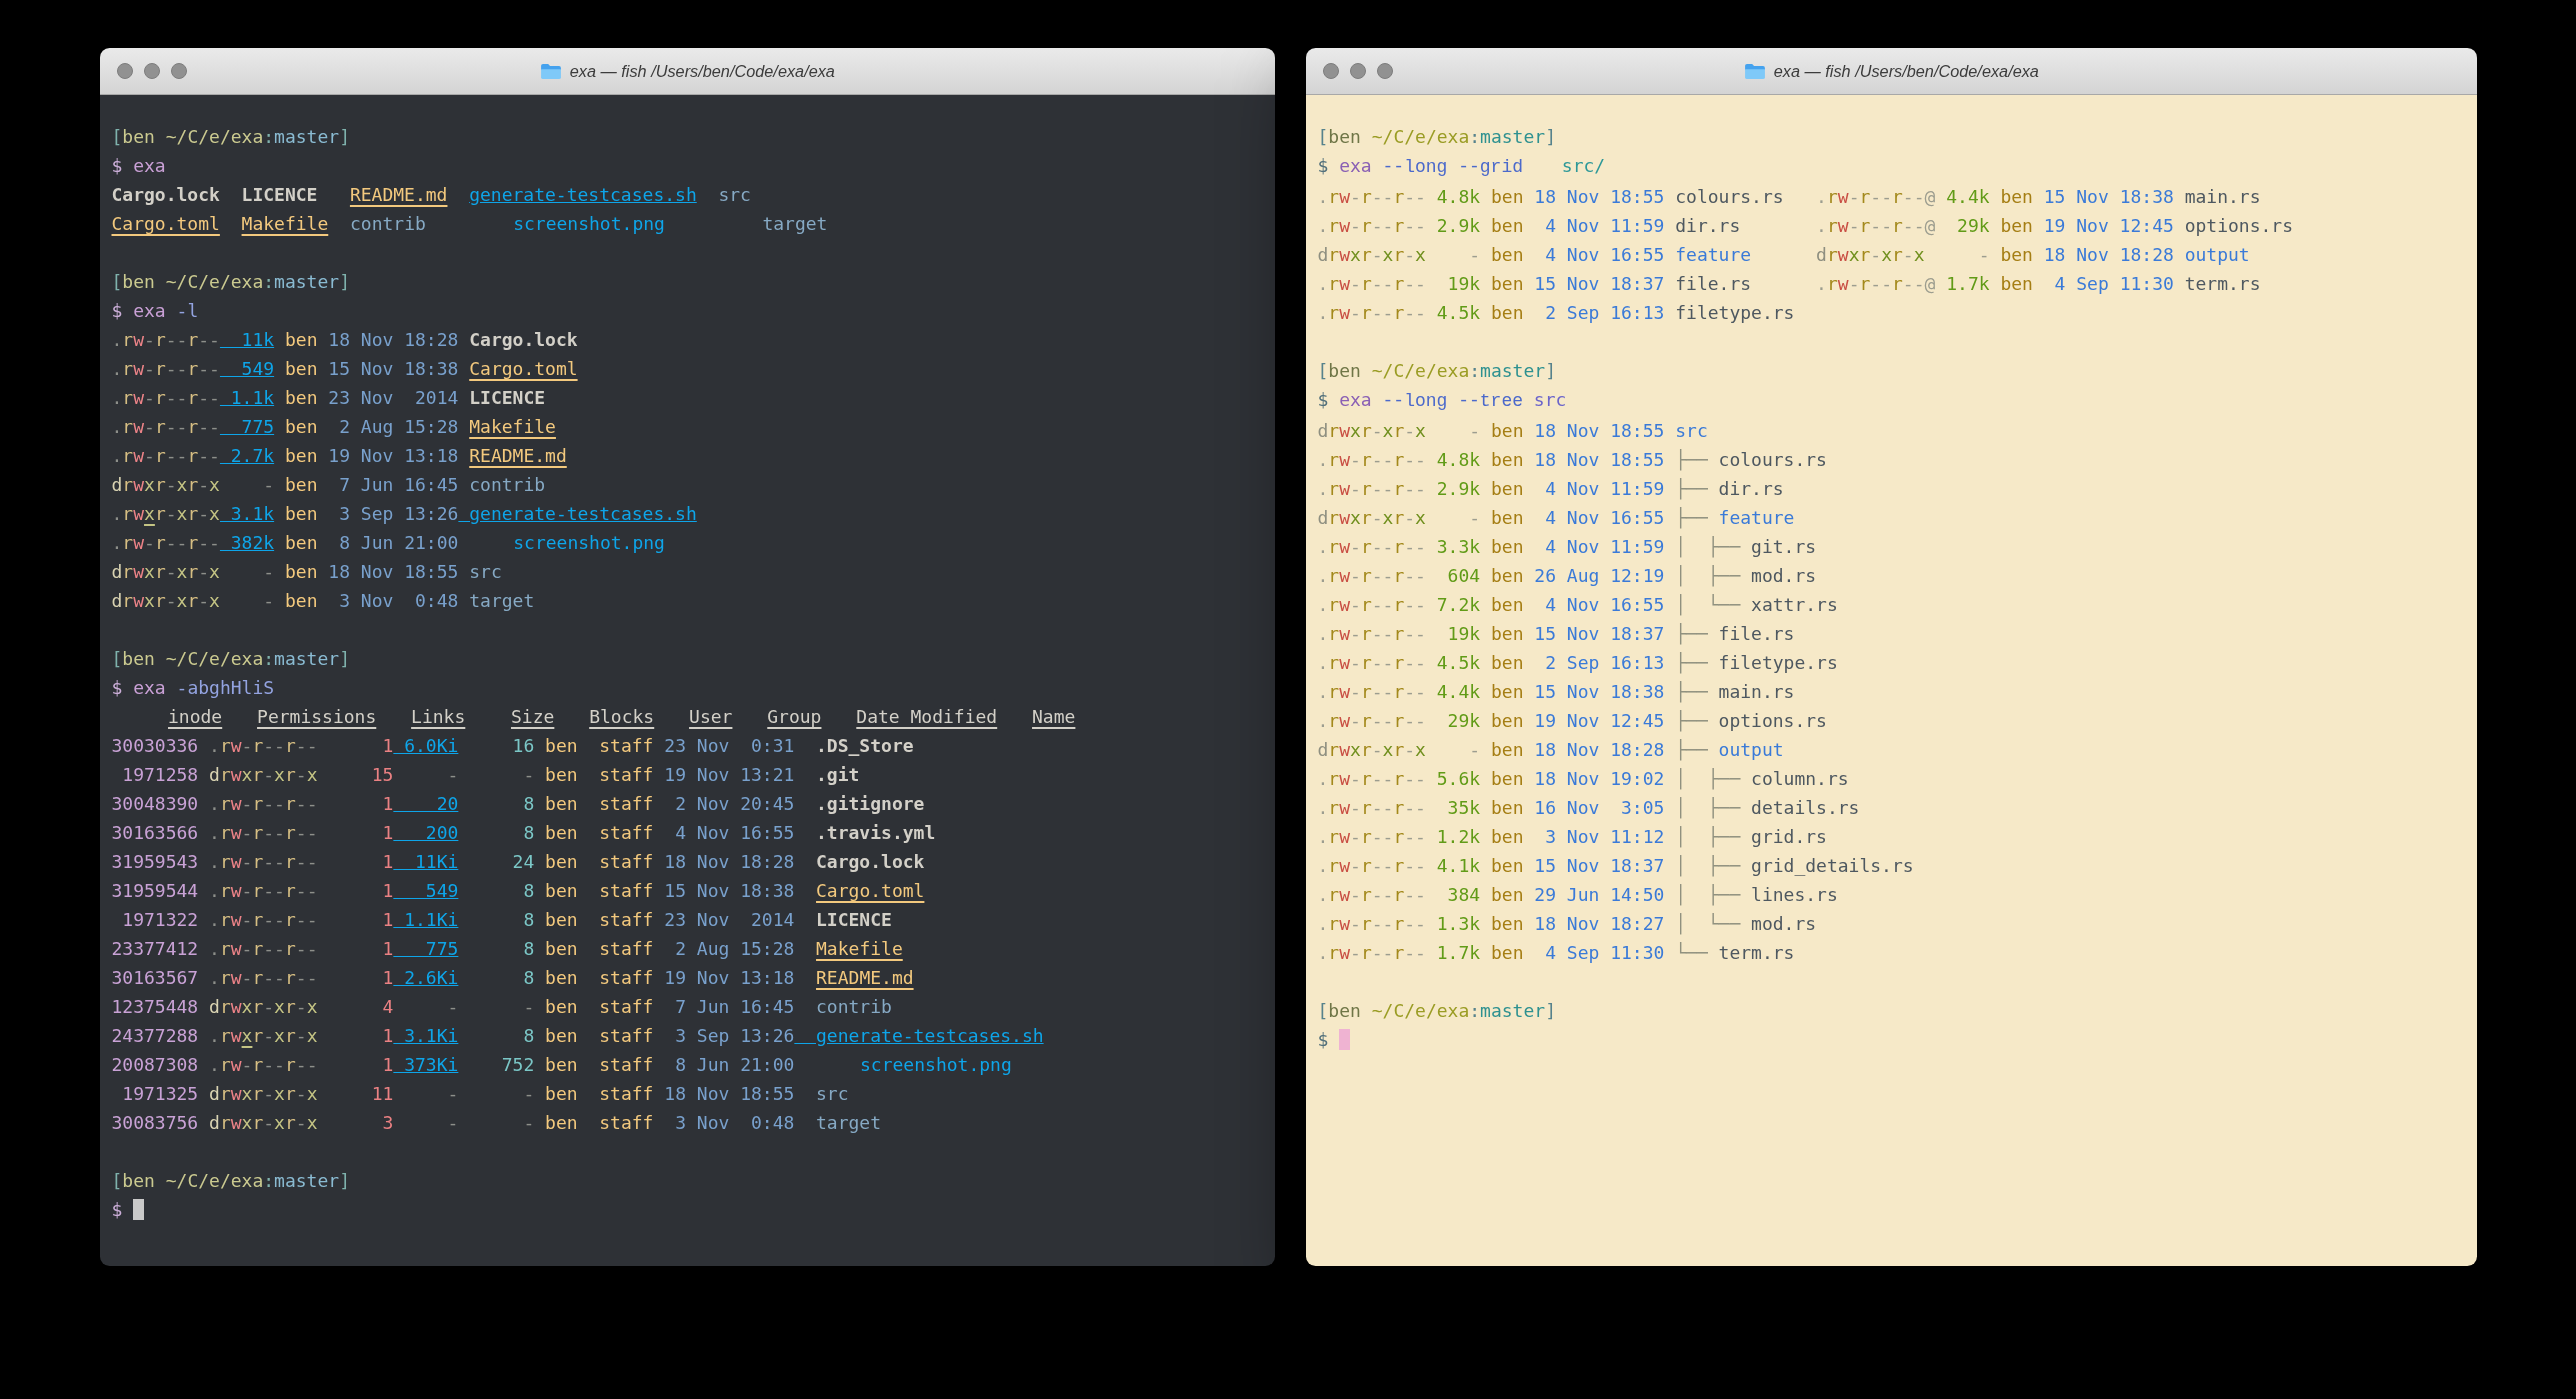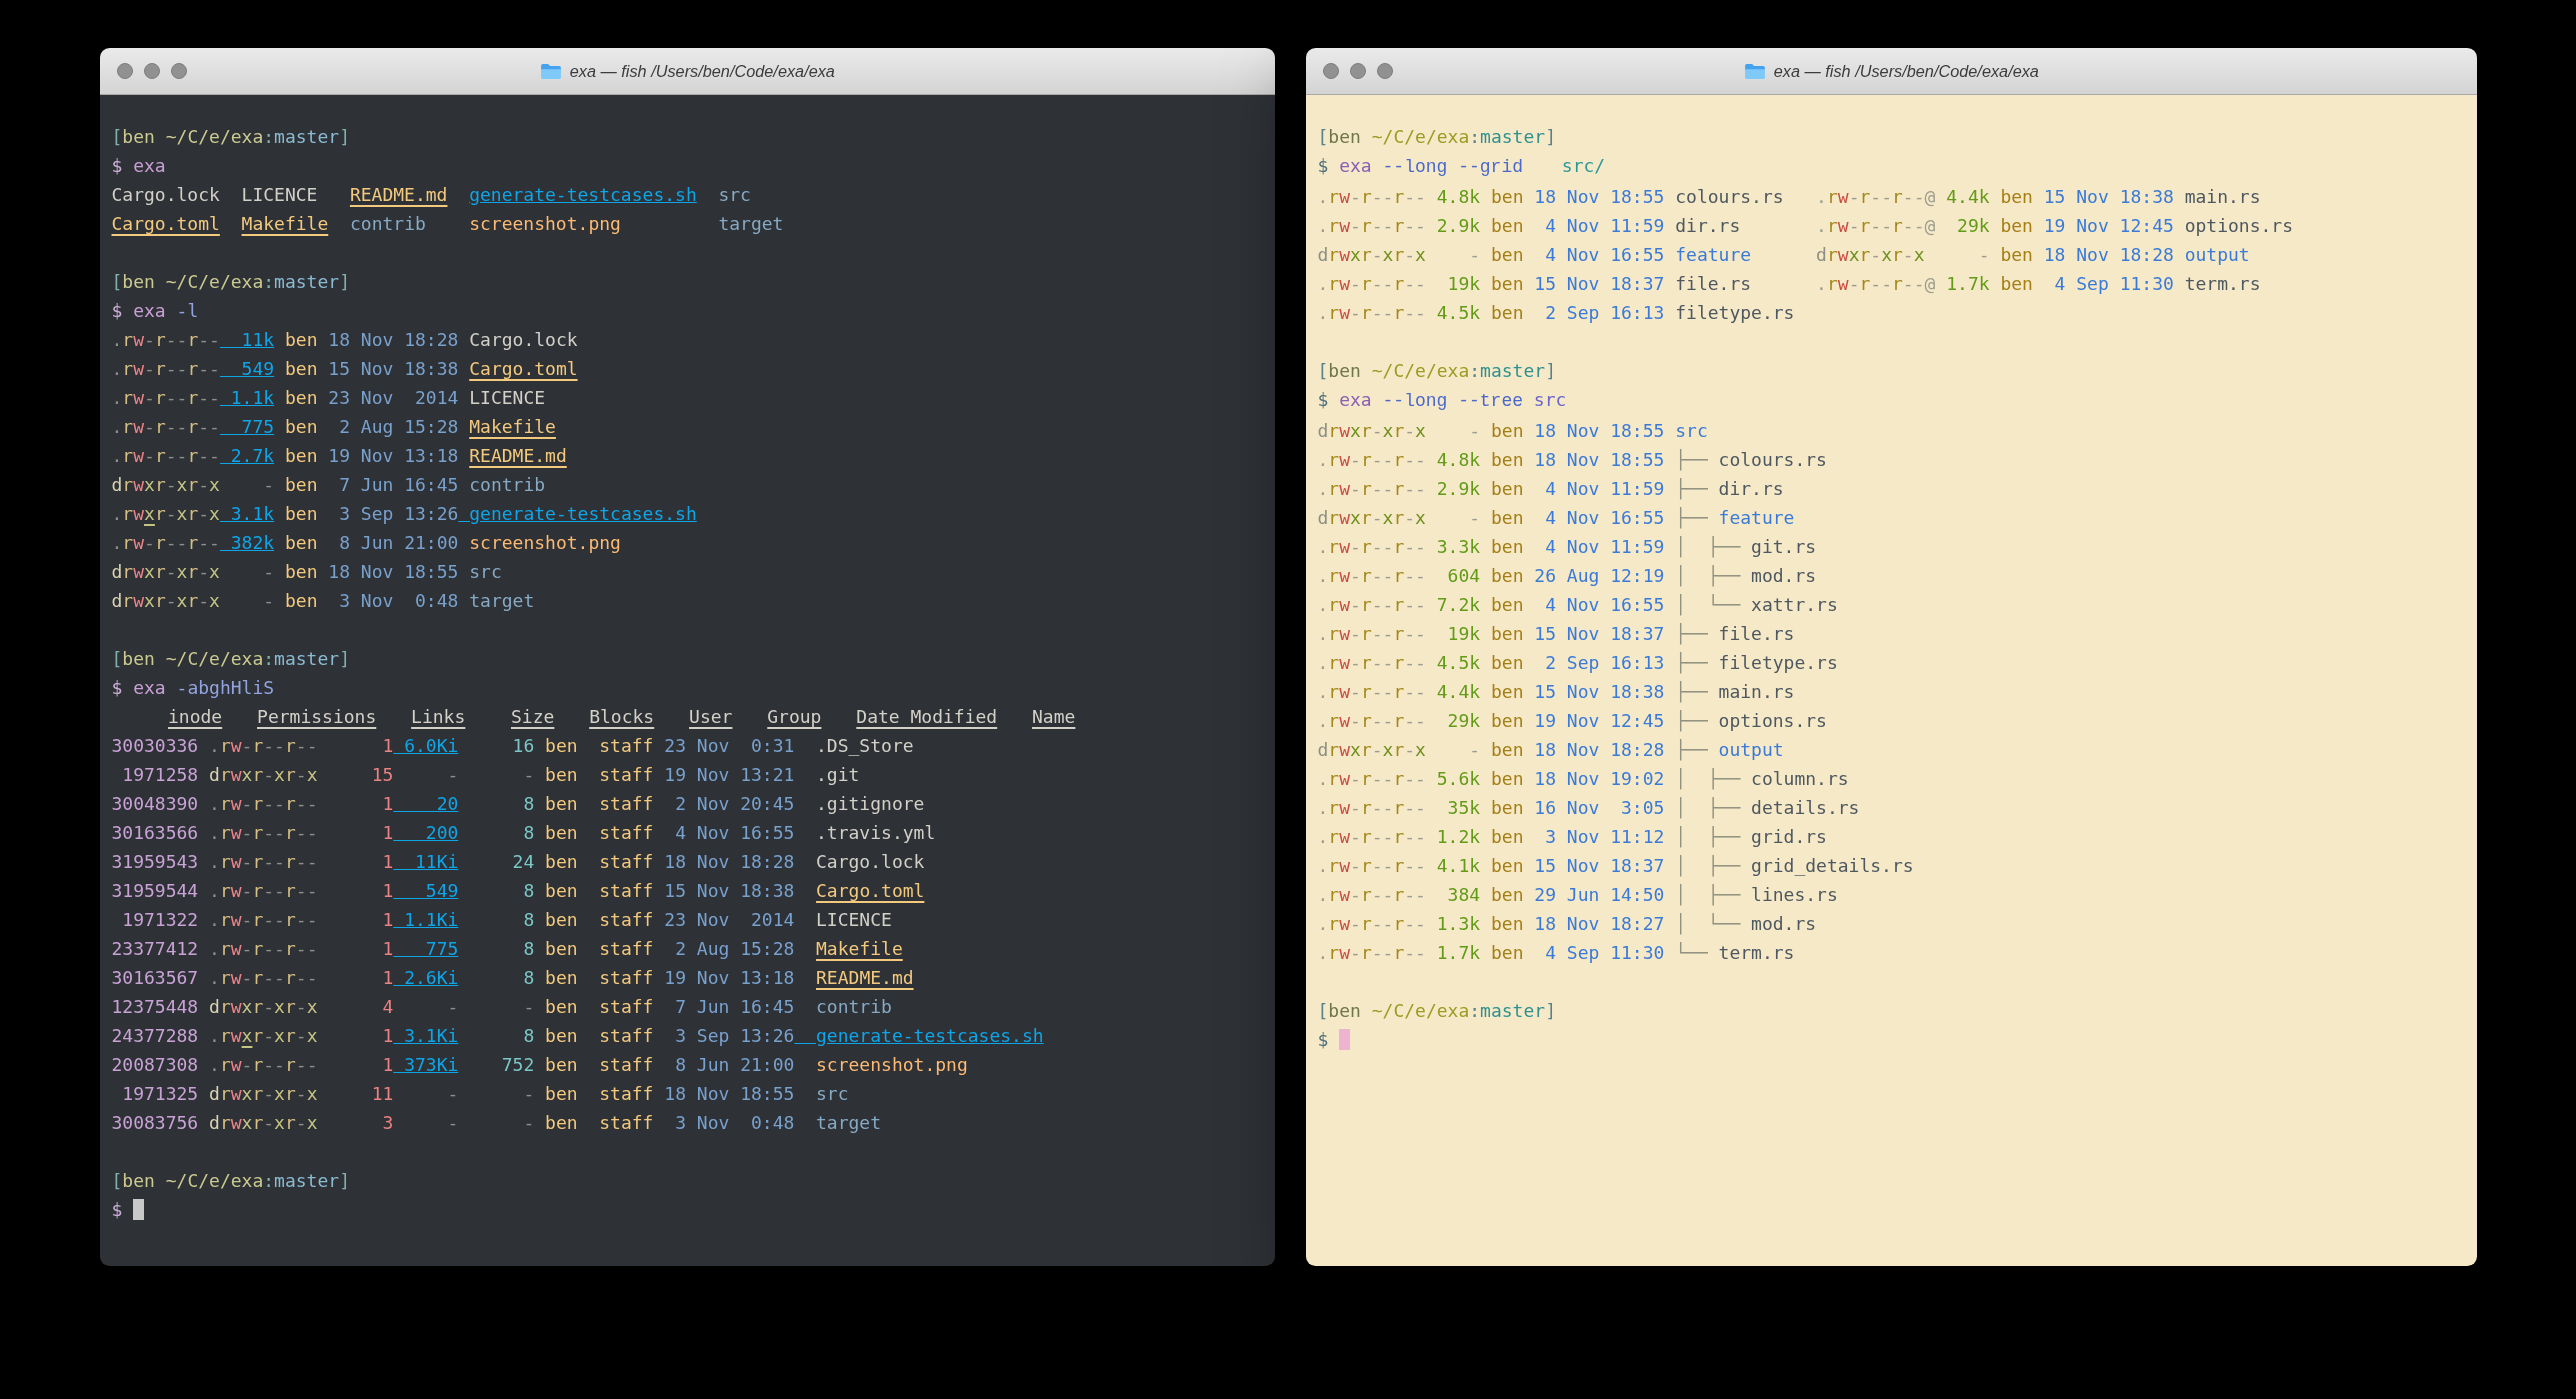--- a/index.html
+++ b/index.html
@@ -15,35 +15,35 @@
           border:1px solid #7d7d7d;box-sizing:border-box;display:inline-block;}
   .title-wrap{display:flex;align-items:center;gap:7.7px;color:#3c3c3c;font-size:16.3px;font-weight:500;font-style:italic;}
   .folder-icon{display:inline-flex;}
   
   .term{font-family:"DejaVu Sans Mono",monospace;font-size:18px;line-height:29px;
         padding:27px 11.5px 0 11.5px;white-space:pre;}
   .tl{white-space:pre;}
   .u{text-decoration:underline;text-decoration-thickness:1.9px;text-underline-offset:3.8px;}
   
   .win-dark .term{background:#2e3136;height:1172px;box-sizing:border-box;}
-  .win-dark .fg{color:#d3d0c8;}
+  .win-dark .fg{color:#d3d0c8;font-weight:bold;}
   .win-dark .dim{color:#8d8f8a;}
   .win-dark .r{color:#d6be83;}
   .win-dark .w{color:#ec8388;}
   .win-dark .x{color:#c4c484;}
   .win-dark .d{color:#d9d3b2;}
   .win-dark .yg{color:#0ea5e9;text-decoration:underline;}
   .win-dark .gold{color:#f3c97e;}
   .win-dark .goldu{color:#f3c97e;text-decoration:underline;text-decoration-thickness:1.9px;text-underline-offset:3.8px;}
   .win-dark .date{color:#79a1cd;}
   .win-dark .dir{color:#86a9c4;}
   .win-dark .cyan{color:#7bc7c7;}
   .win-dark .red{color:#ea8183;}
   .win-dark .pur{color:#c9a2d6;}
-  .win-dark .pink{color:#fdba74;}
+  .win-dark .pink{color:#0ea5e9;margin-left:44px;}
   .win-dark .pr{color:#7fb2ad;}
   .win-dark .pu{color:#cbca90;}
   .win-dark .pb{color:#8abbd2;}
   .win-dark .dol{color:#cbaed8;}
   .win-dark .cmd{color:#c9a0d6;}
   .win-dark .flag{color:#93a3e0;}
   .win-dark .hdr{color:#d3d0c8;text-decoration:underline;text-decoration-thickness:1.9px;text-underline-offset:3.8px;margin-left:24px;}
   .win-dark .cur{background:#c9c9c9;color:transparent;}
   
   .win-light .term{background:#f6e9c8;height:1172px;box-sizing:border-box;}

